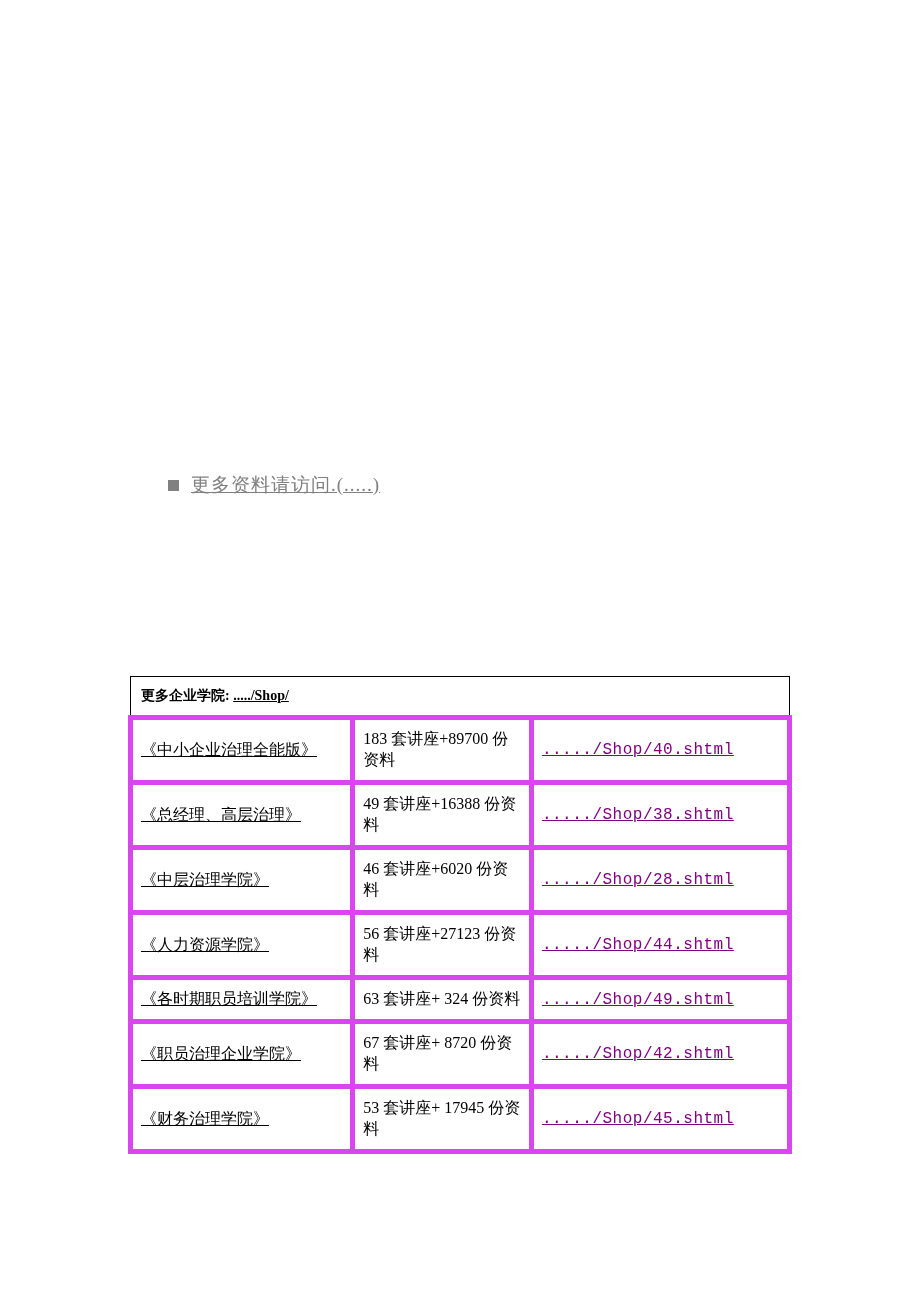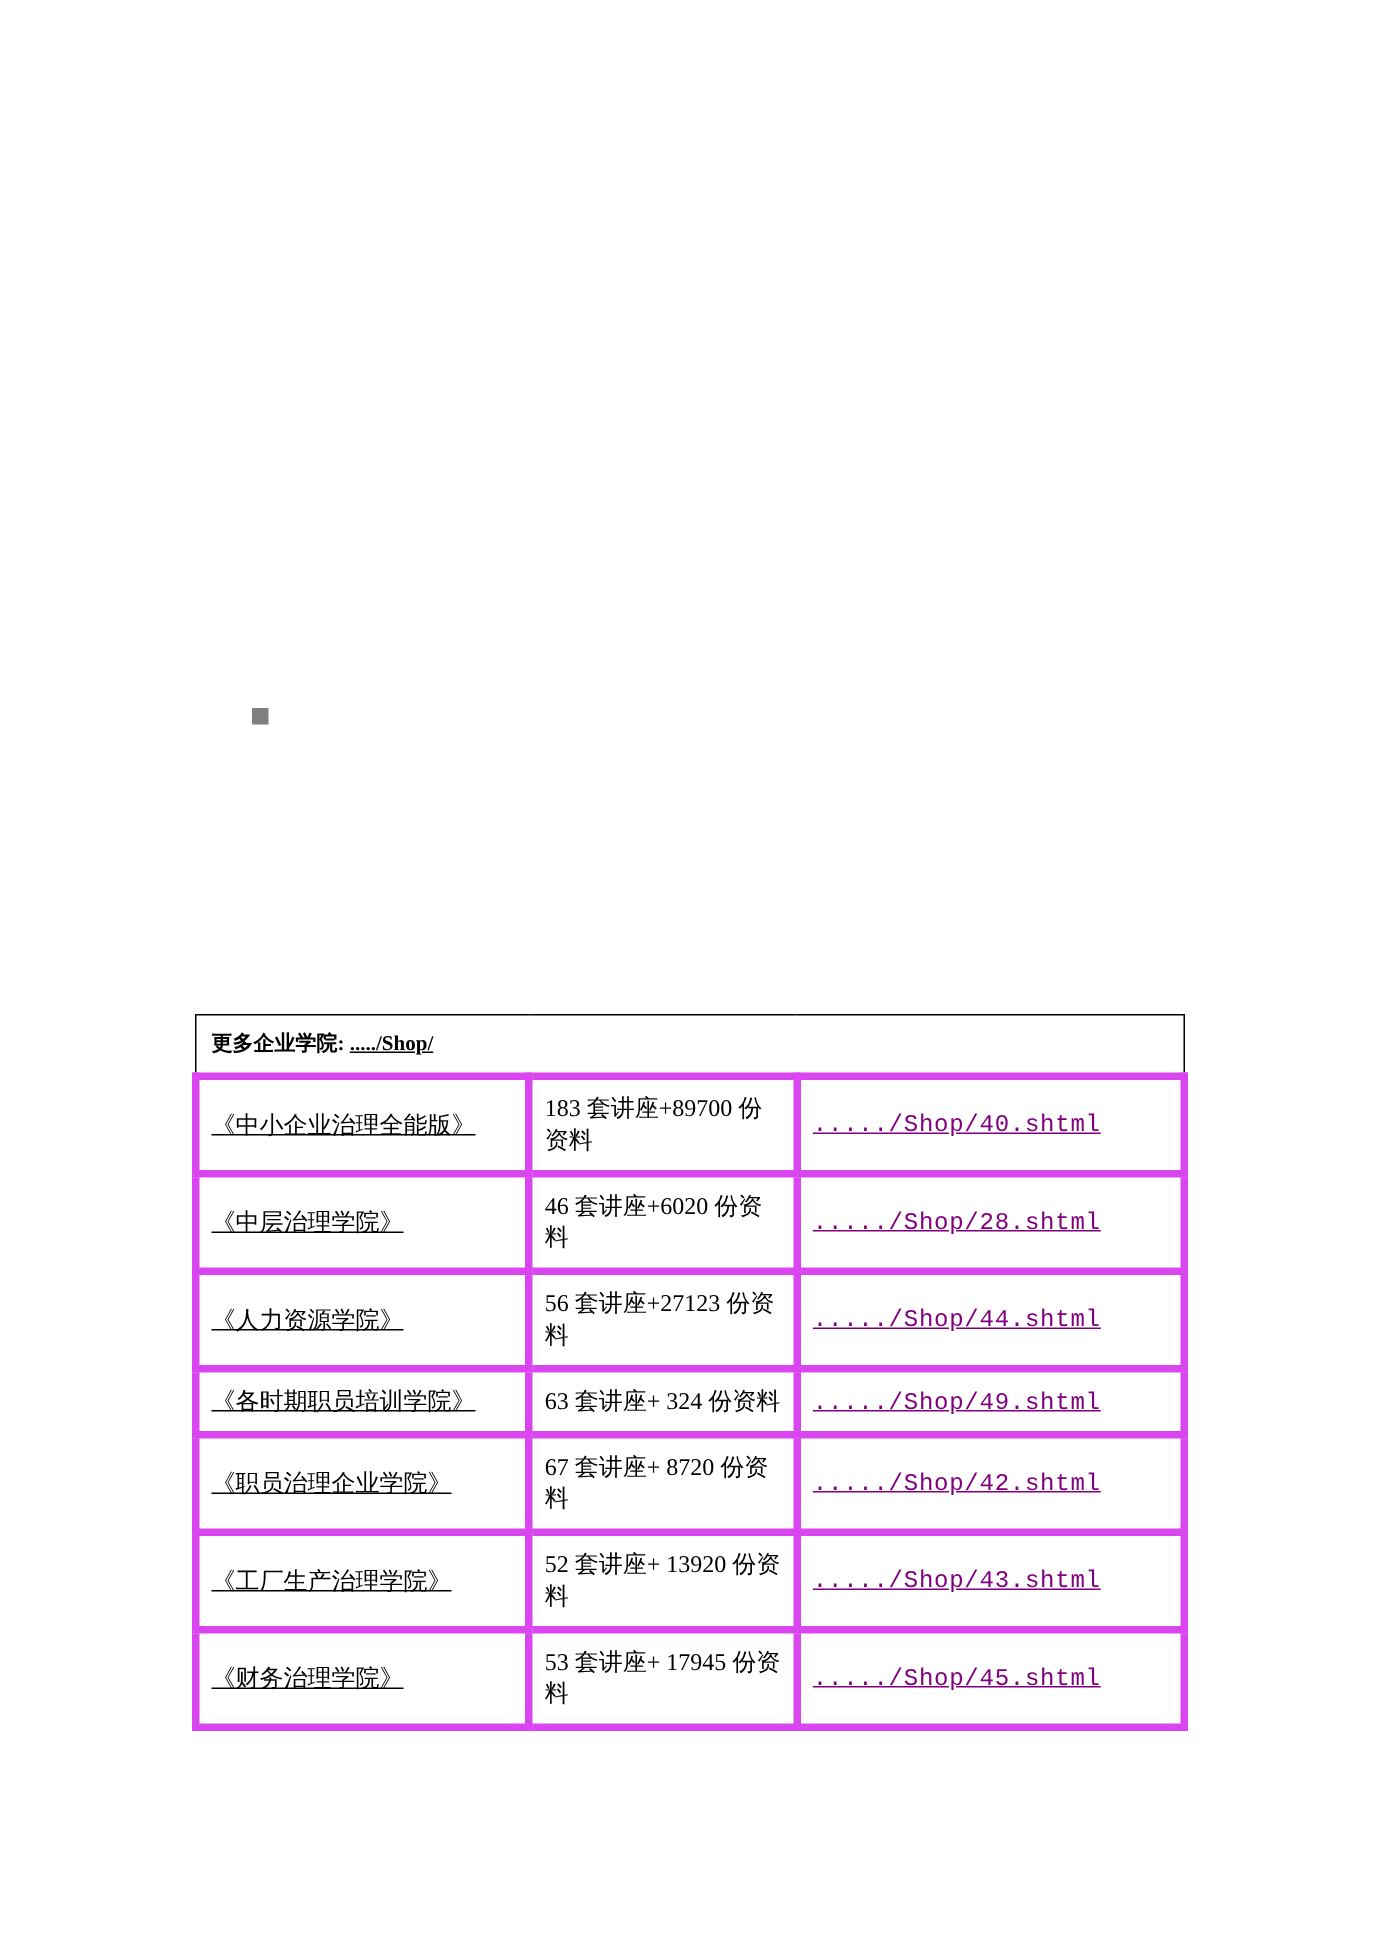--- a/index.html
+++ b/index.html
@@ -88,37 +88,43 @@
       letter-spacing: 0.5px;
     }
   </style>
 </head>
 <body>
 
 <div class="page-content">
 
   <div class="header-section">
     <span class="bullet-square"></span>
+    <span class="header-link">更多资料请访问.(.....)</span>
   </div>
 
   <div class="table-container">
     <table>
       <thead>
         <tr>
           <th colspan="3">
             <span class="header-text">更多企业学院:</span>
             <span class="header-url">...../Shop/</span>
           </th>
         </tr>
       </thead>
       <tbody>
       <tr>
             <td class="col-name">《中小企业治理全能版》</td>
             <td class="col-desc">183 套讲座+89700 份资料</td>
             <td class="col-url">...../Shop/40.shtml</td>
+          </tr>
+          <tr>
+            <td class="col-name">《总经理、高层治理》</td>
+            <td class="col-desc">49 套讲座+16388 份资料</td>
+            <td class="col-url">...../Shop/38.shtml</td>
           </tr>
           <tr>
             <td class="col-name">《中层治理学院》</td>
             <td class="col-desc">46 套讲座+6020 份资料</td>
             <td class="col-url">...../Shop/28.shtml</td>
           </tr>
           <tr>
             <td class="col-name">《人力资源学院》</td>
             <td class="col-desc">56 套讲座+27123 份资料</td>
             <td class="col-url">...../Shop/44.shtml</td>
@@ -127,25 +133,20 @@
             <td class="col-name">《各时期职员培训学院》</td>
             <td class="col-desc">63 套讲座+ 324 份资料</td>
             <td class="col-url">...../Shop/49.shtml</td>
           </tr>
           <tr>
             <td class="col-name">《职员治理企业学院》</td>
             <td class="col-desc">67 套讲座+ 8720 份资料</td>
             <td class="col-url">...../Shop/42.shtml</td>
           </tr>
           <tr>
-            <td class="col-name">《工厂生产治理学院》</td>
-            <td class="col-desc">52 套讲座+ 13920 份资料</td>
-            <td class="col-url">...../Shop/43.shtml</td>
-          </tr>
-          <tr>
             <td class="col-name">《财务治理学院》</td>
             <td class="col-desc">53 套讲座+ 17945 份资料</td>
             <td class="col-url">...../Shop/45.shtml</td>
           </tr>
         </tbody>
     </table>
   </div>
 
 </div>
 

